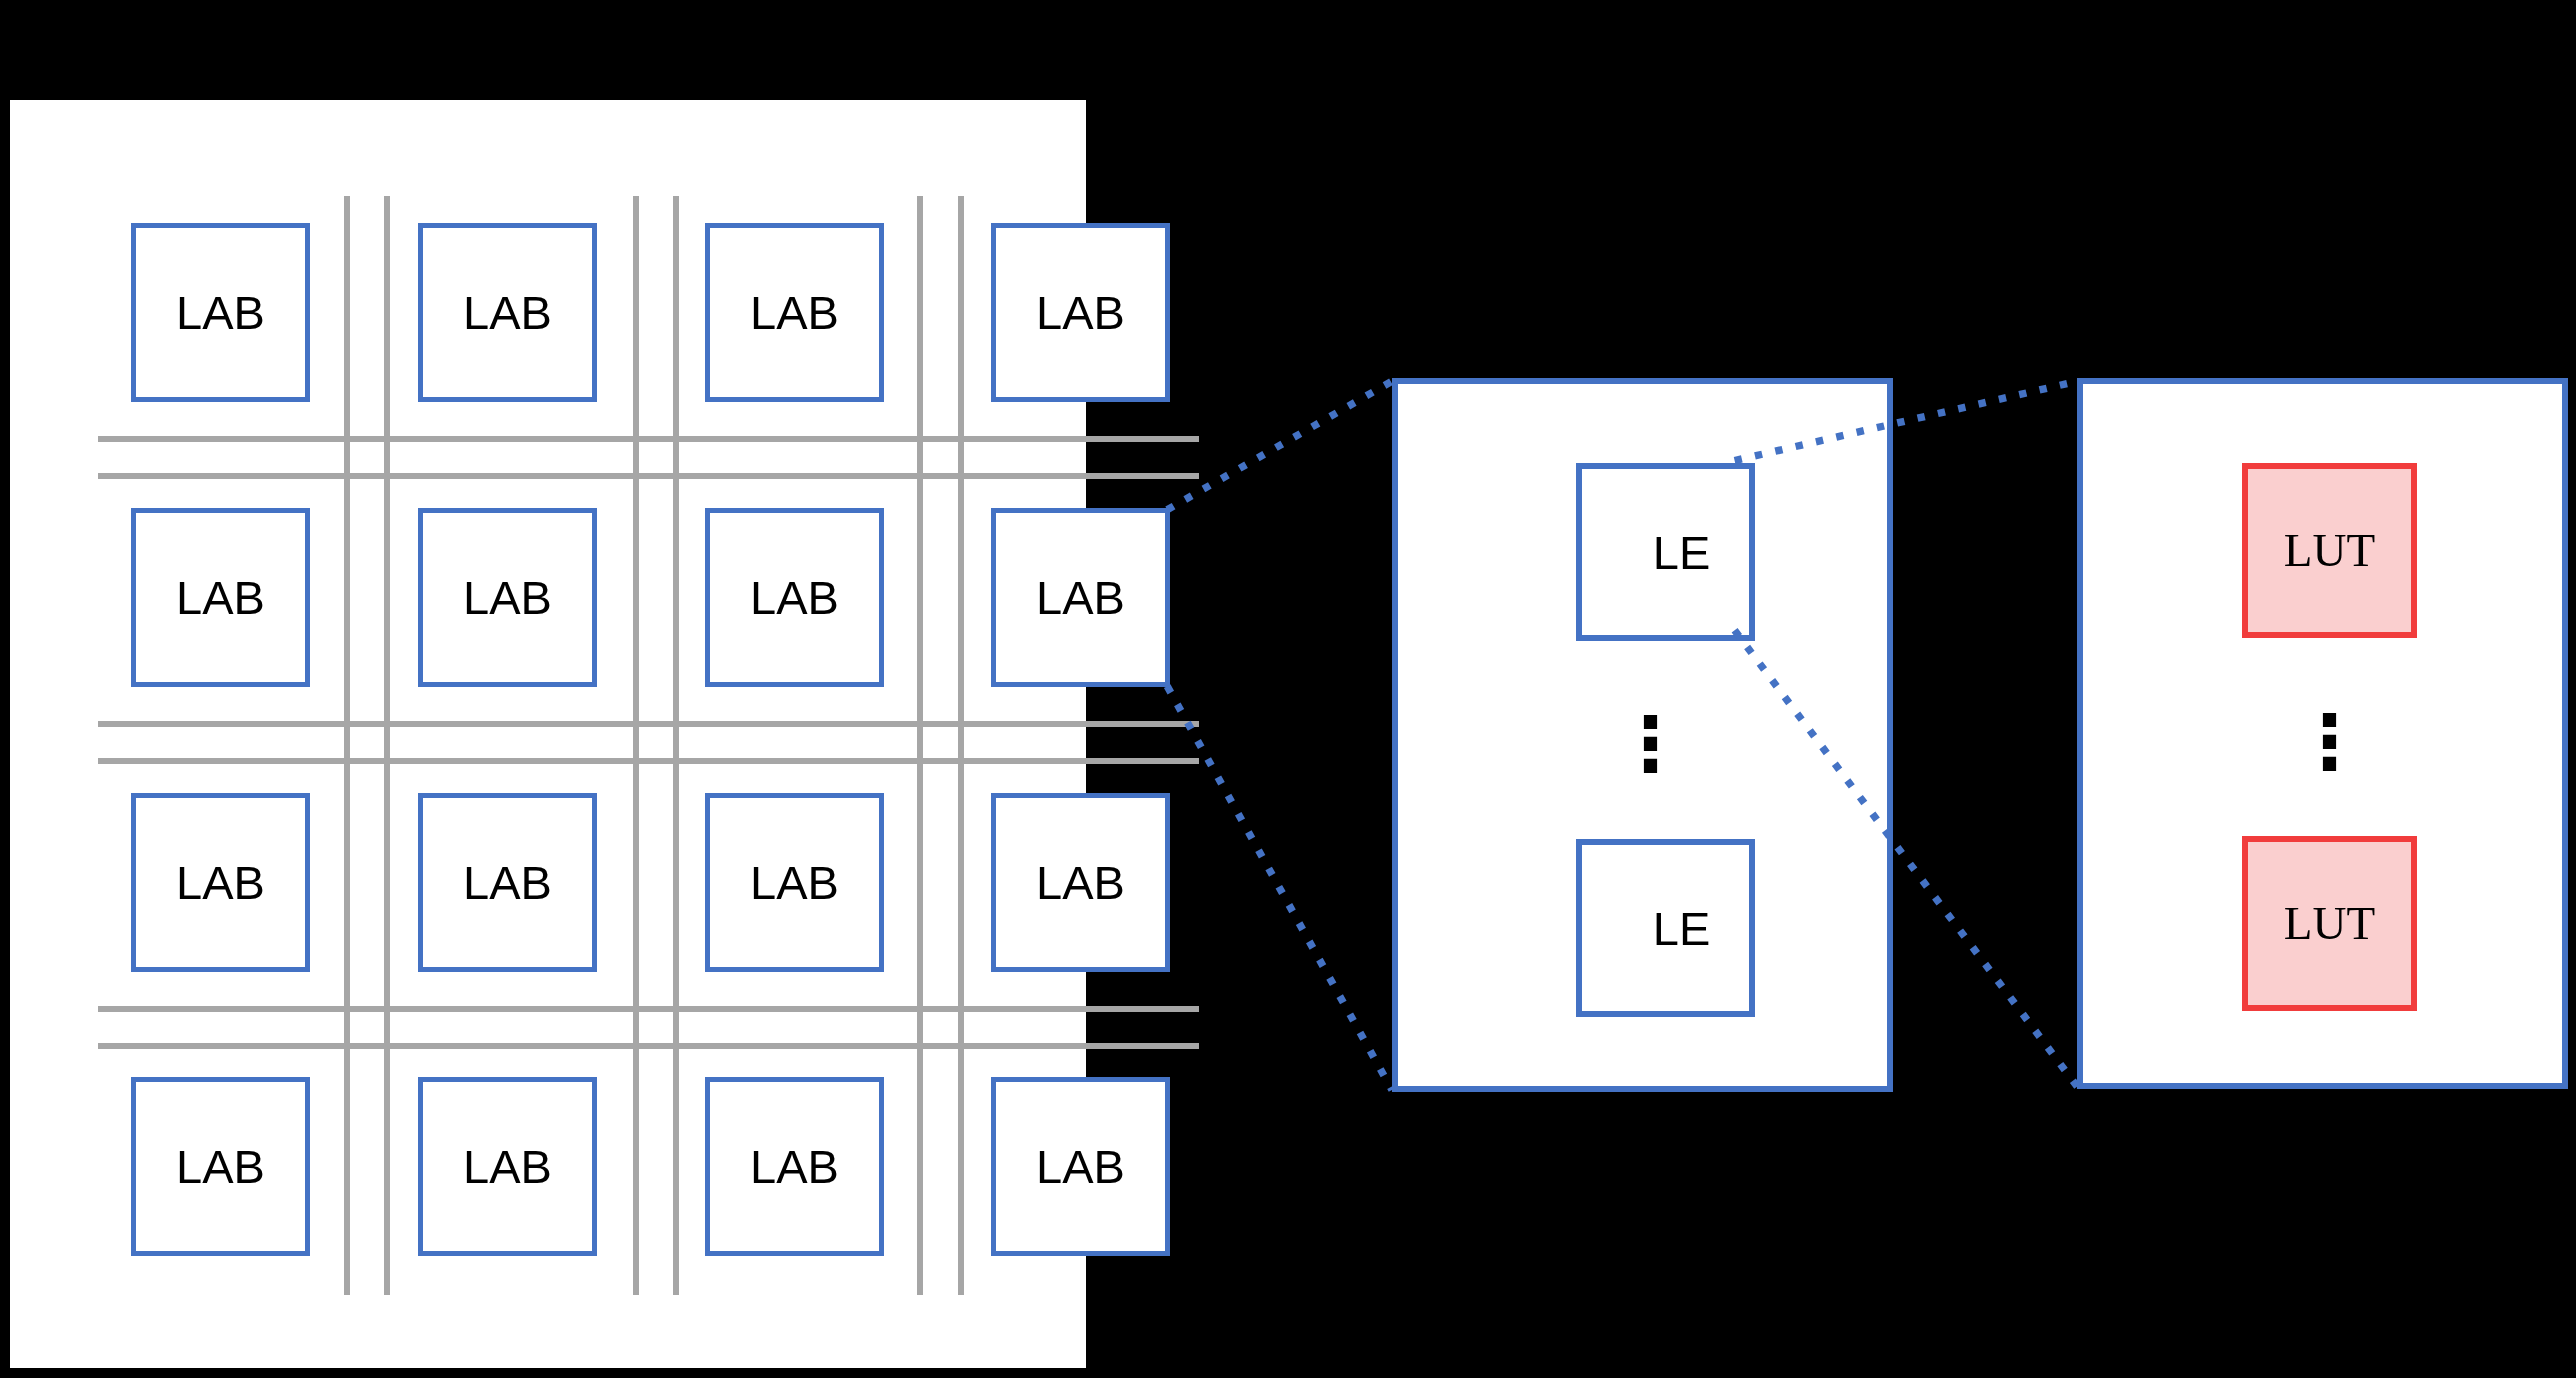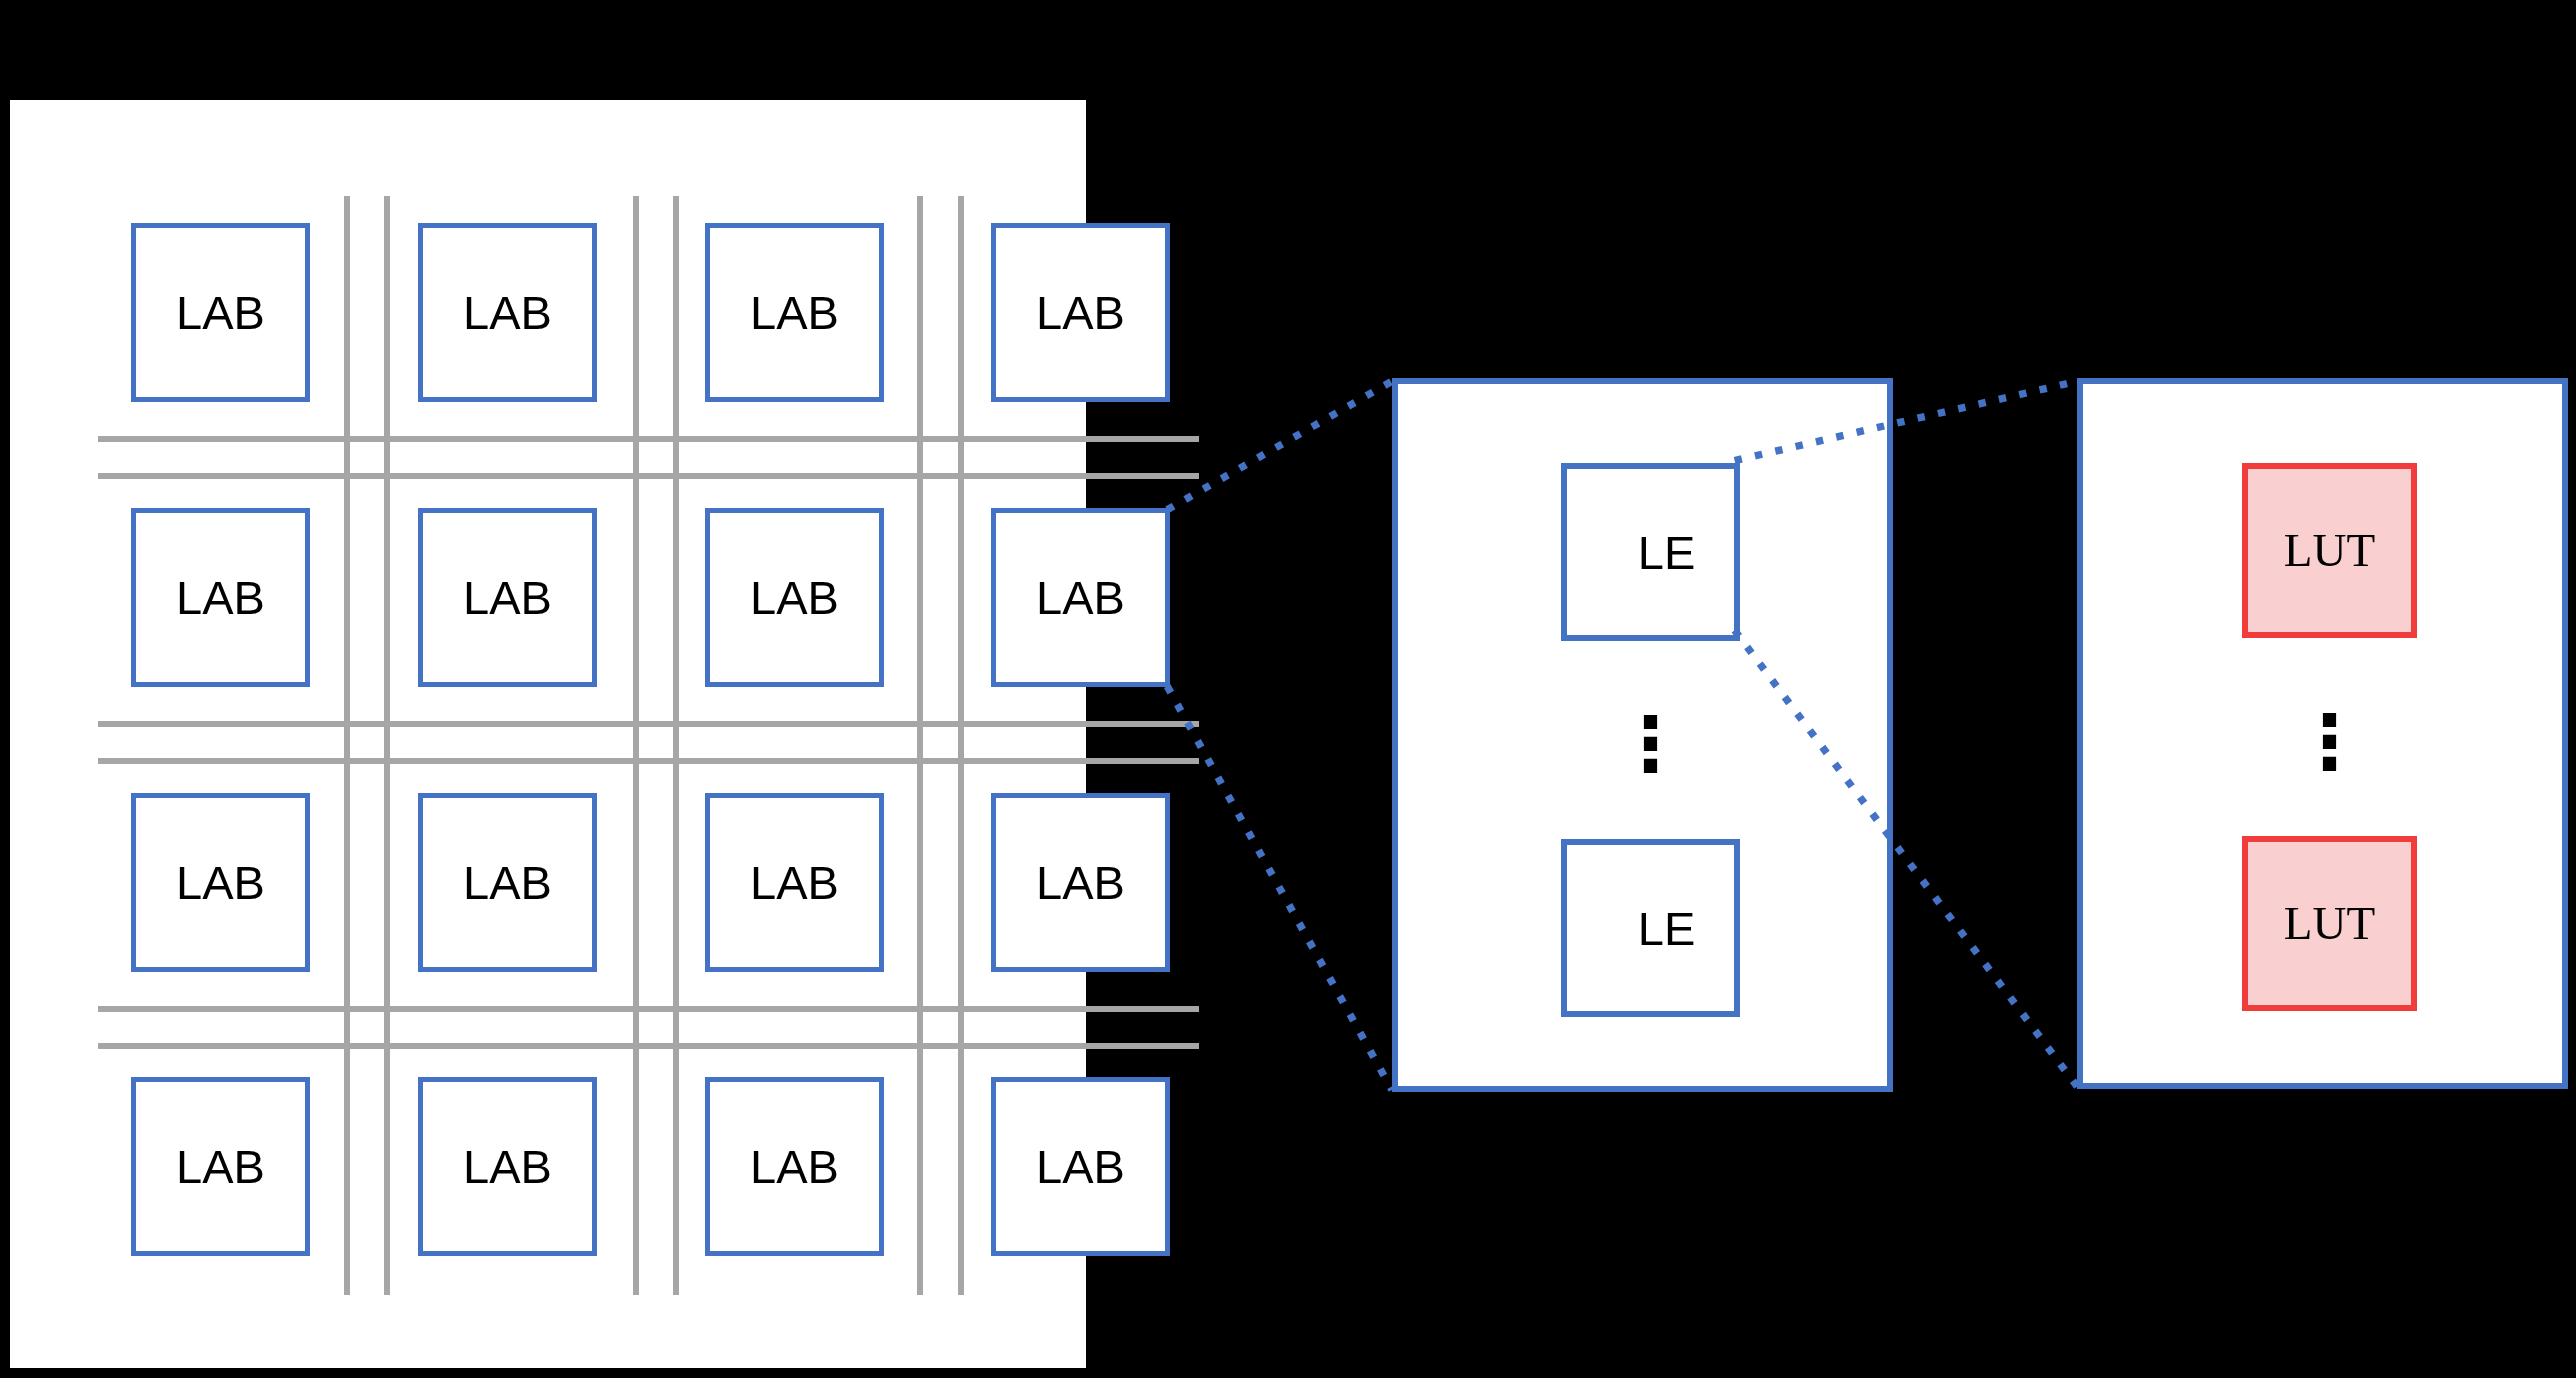--- a/index.html
+++ b/index.html
@@ -50,21 +50,21 @@
     background:var(--routing-line-gray);z-index:1;
   }
   
   #lab-detail-panel{left:1392px;top:378px;width:501px;height:714px;}
   .inner-block{
     position:absolute;
     display:flex;align-items:center;justify-content:center;
     box-sizing:border-box;
   }
   .le-block{
-    left:163px;width:179px;height:178px;
+    left:178px;width:179px;height:178px;
     border:6px solid var(--block-border-blue);
     background:var(--panel-background);
     padding-left:32px;
   }
   .vdots{
     position:absolute;
     display:flex;align-items:center;justify-content:center;
     font-family:"DejaVu Sans", sans-serif;
     font-weight:bold;font-size:75px;line-height:1;
     color:var(--text-black);

